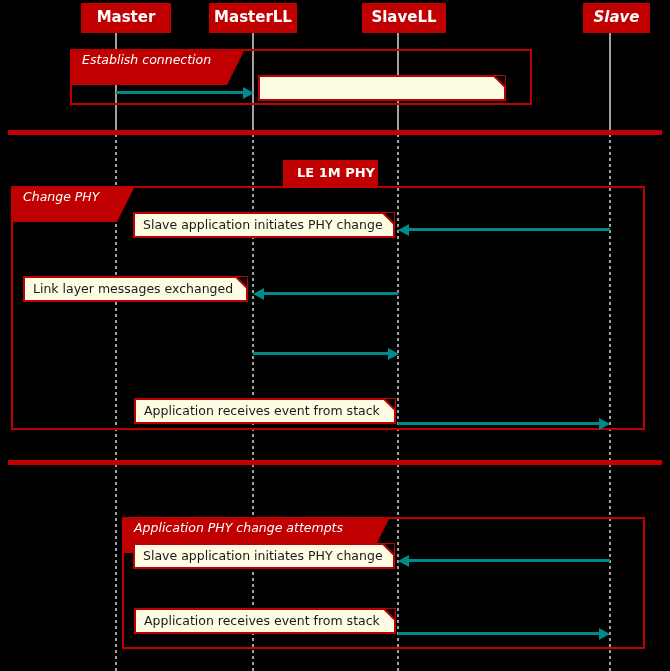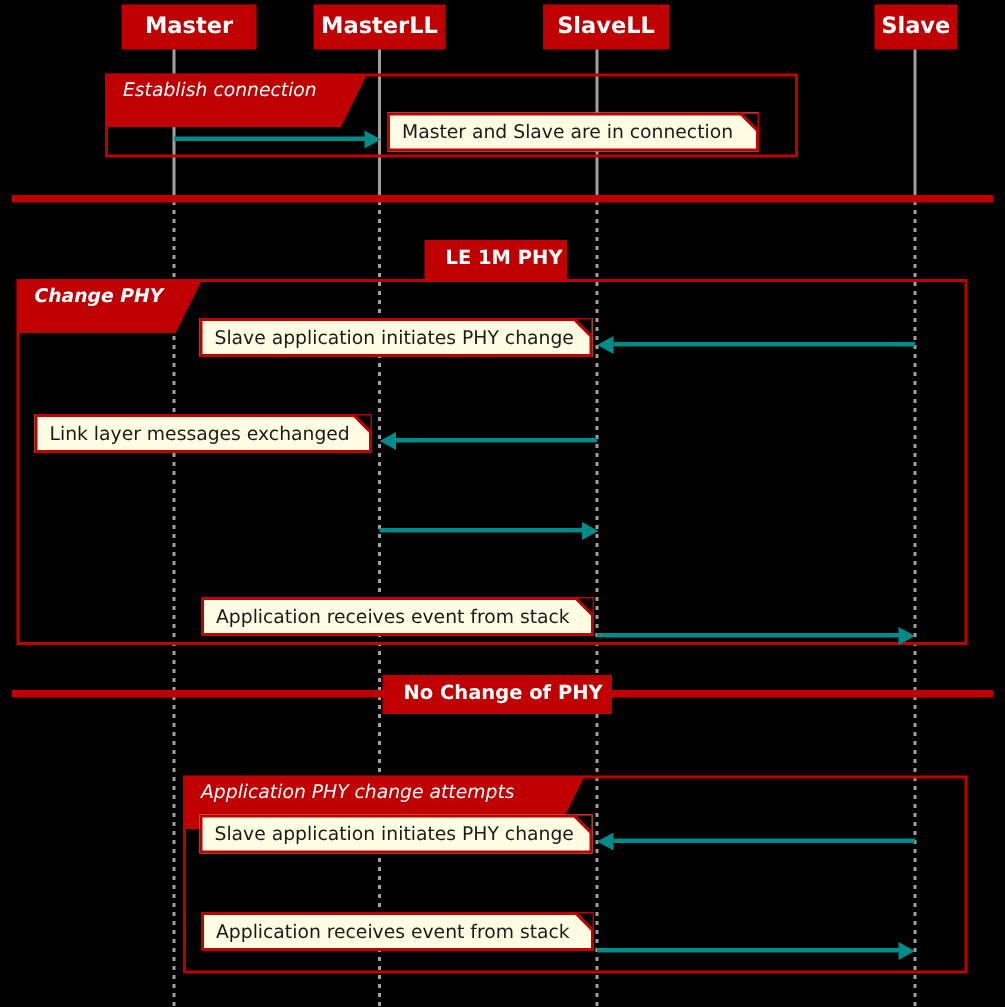--- a/index.html
+++ b/index.html
@@ -173,39 +173,38 @@
 
   <div class="lifeline-solid" style="left:397px; top:30px; height:102px;"></div>
   <div class="lifeline-dotted" style="left:397px; top:134px; height:537px;"></div>
 
   <div class="lifeline-solid" style="left:609px; top:30px; height:102px;"></div>
   <div class="lifeline-dotted" style="left:609px; top:134px; height:537px;"></div>
 
   <div class="participant-box" style="left:81px;  top:3px; width:90px;">Master</div>
   <div class="participant-box" style="left:209px; top:3px; width:88px;">MasterLL</div>
   <div class="participant-box" style="left:362px; top:3px; width:84px;">SlaveLL</div>
-  <div class="participant-box" style="left:583px; top:3px; width:55px;">Slave</div>
+  <div class="participant-box" style="left:583px; top:3px; width:67px;font-style:italic;">Slave</div>
 
   <div class="group-frame" style="left:70px; top:49px; width:462px; height:56px;"></div>
   <div class="group-title" style="left:70px; top:49px; width:175px;">Establish connection</div>
 
   <div class="msg-line" style="left:116px; top:91px; width:129px;"></div>
   <div class="msg-head-right" style="left:243px; top:86.5px;"></div>
 
   <div class="note" style="left:258px; top:75px; width:248px;">
-    <span>Master and Slave are in connection</span>
     <span class="fold-tri"></span>
     <span class="fold-edge"></span>
   </div>
 
   <div class="divider-line" style="top:130px;"></div>
   <div class="divider-label" style="left:283px; top:120px; width:95px;margin-top:40px;">LE 1M PHY</div>
 
   <div class="group-frame" style="left:11px; top:186px; width:634px; height:244px;"></div>
-  <div class="group-title" style="left:11px; top:186px; width:124px;font-weight:bold;">Change PHY</div>
+  <div class="group-title" style="left:11px; top:186px; width:124px;">Change PHY</div>
 
   <div class="msg-line" style="left:409px; top:228px; width:201px;"></div>
   <div class="msg-head-left" style="left:398px; top:223.5px;"></div>
 
   <div class="note" style="left:133px; top:212px; width:262px;">
     <span>Slave application initiates PHY change</span>
     <span class="fold-tri"></span>
     <span class="fold-edge"></span>
   </div>
 
@@ -224,21 +223,20 @@
   <div class="note" style="left:134px; top:398px; width:262px;">
     <span>Application receives event from stack</span>
     <span class="fold-tri"></span>
     <span class="fold-edge"></span>
   </div>
 
   <div class="msg-line" style="left:398px; top:422px; width:202px;"></div>
   <div class="msg-head-right" style="left:599px; top:417.5px;"></div>
 
   <div class="divider-line" style="top:460px;"></div>
-  <div class="divider-label" style="left:255px; top:450px; width:153px;">No Change of PHY</div>
 
   <div class="group-frame" style="left:122px; top:517px; width:523px; height:132px;"></div>
   <div class="group-title" style="left:122px; top:517px; width:268px;">Application PHY change attempts</div>
 
   <div class="msg-line" style="left:409px; top:559px; width:201px;"></div>
   <div class="msg-head-left" style="left:398px; top:554.5px;"></div>
 
   <div class="note" style="left:133px; top:543px; width:262px;">
     <span>Slave application initiates PHY change</span>
     <span class="fold-tri"></span>

